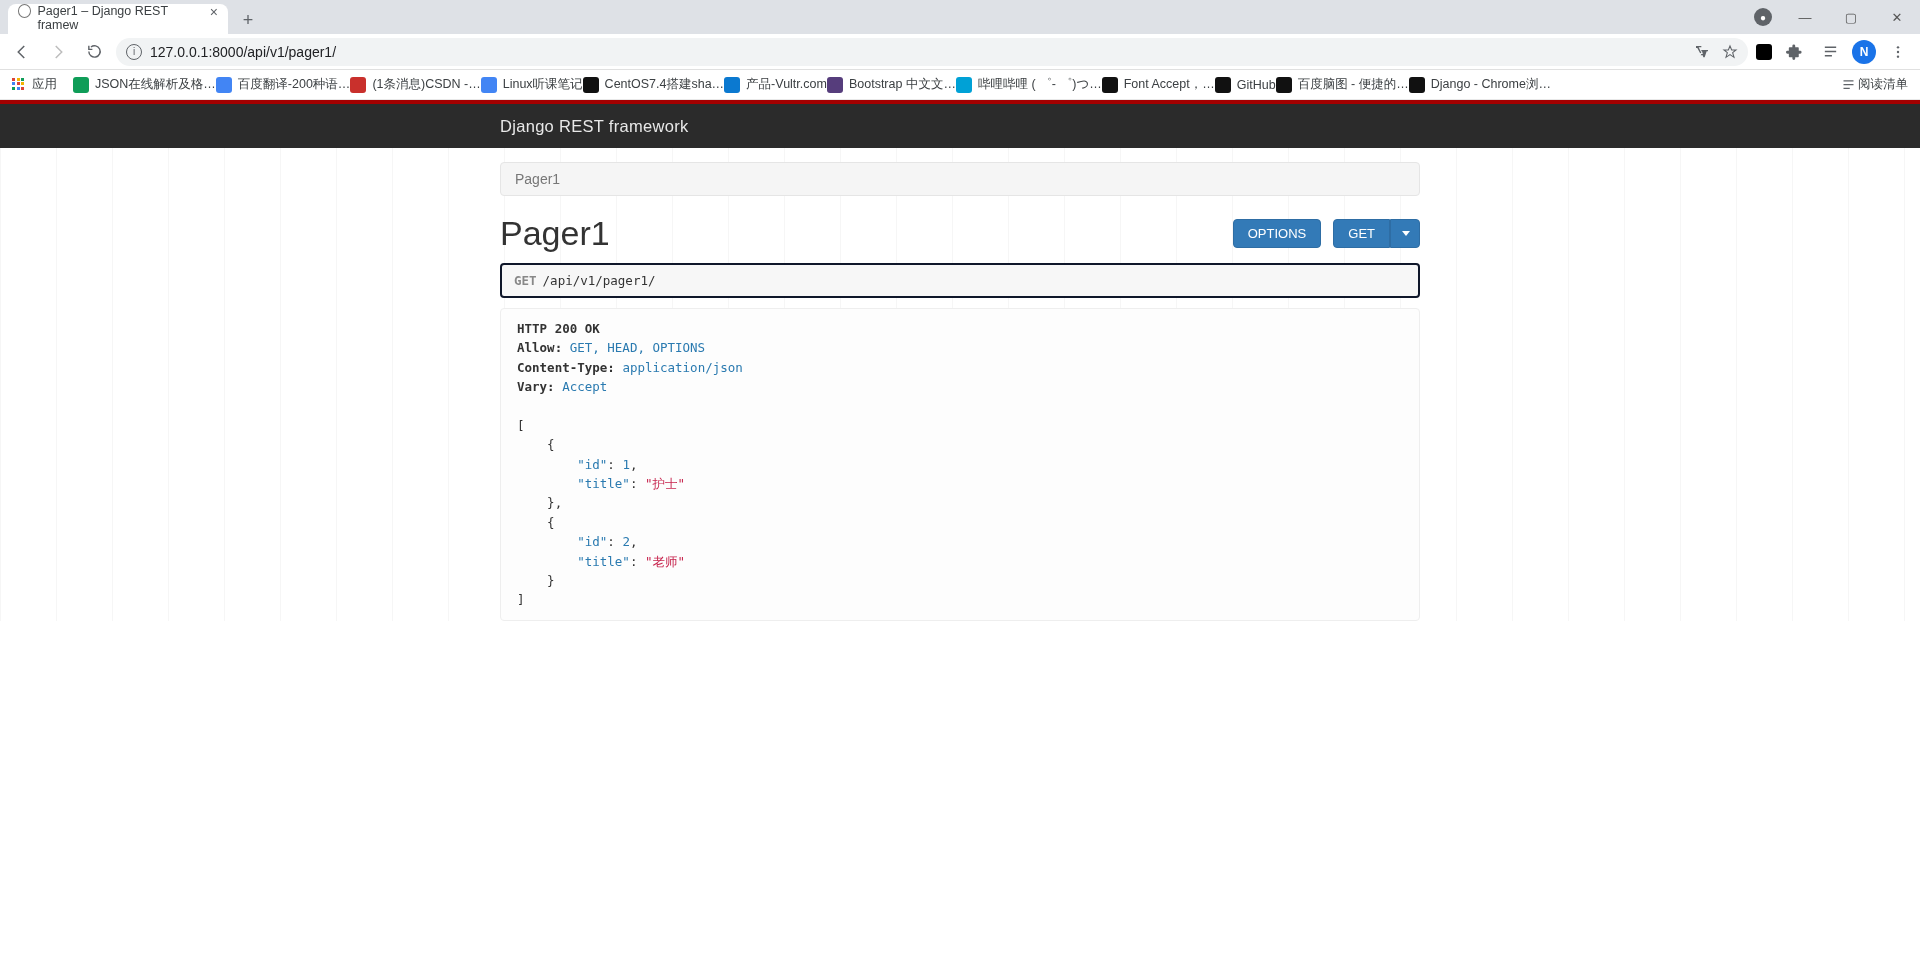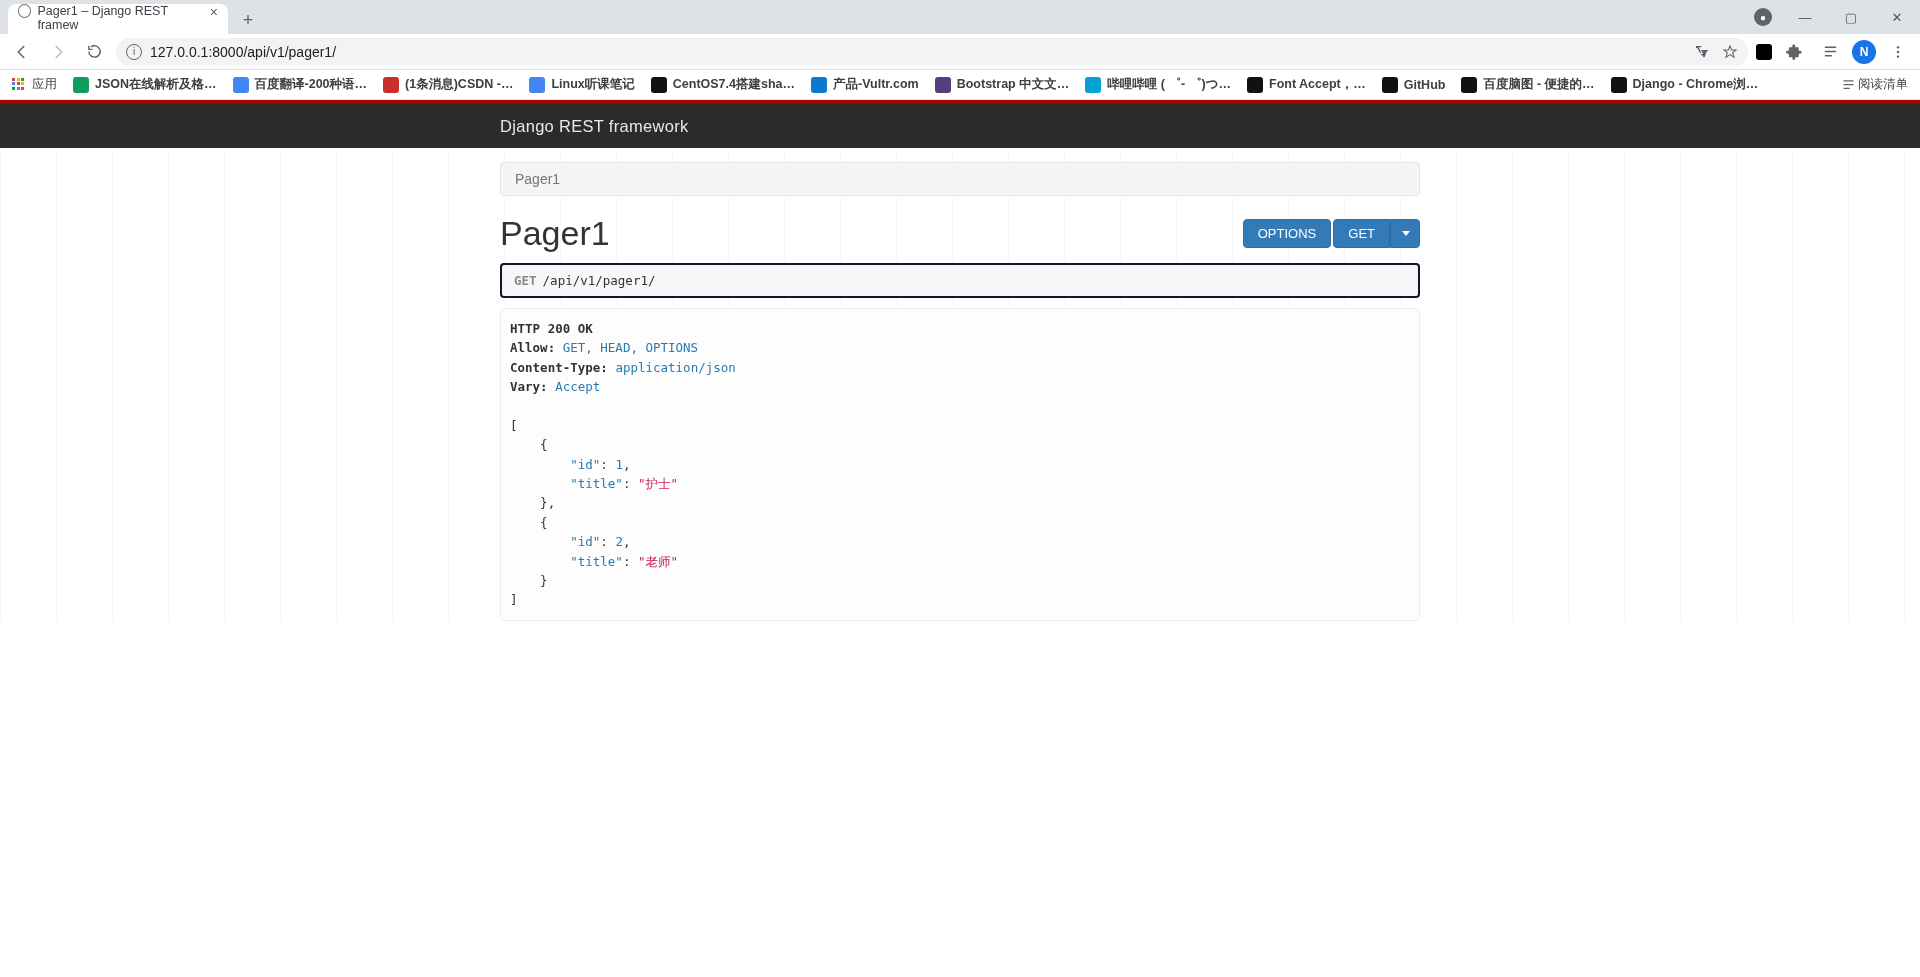--- a/index.html
+++ b/index.html
@@ -44,31 +44,31 @@
   .gridbg { position:absolute; inset:0; z-index:0;
     background-image: linear-gradient(to right, rgba(0,0,0,0.035) 1px, transparent 1px);
     background-size: 56px 100%;
     pointer-events:none;
   }
   .content { position:relative; z-index:1; padding-top:14px; }
 
   .breadcrumb { background:#f5f5f5; border:1px solid #e5e5e5; border-radius:4px; padding:8px 14px; color:#777; font-size:14px;}
   .page-head { display:flex; align-items:center; margin:18px 0 10px; }
   .page-title { font-size:34px; font-weight:500; color:#333; margin:0; }
-  .btns { margin-left:auto; display:flex; gap:2px; }
+  .btns { margin-left:auto; display:flex; gap:12px; }
   .btn { background:#337ab7; color:#fff; border:1px solid #2e6da4; padding:6px 14px; font-size:13px; border-radius:4px; display:flex; align-items:center; cursor:pointer;}
   .btn.caret-only { padding:6px 9px; }
   .btn .caret { display:inline-block; margin-left:2px; width:0; height:0; border-left:4px solid transparent; border-right:4px solid transparent; border-top:5px solid #fff;}
   .btn-group { display:flex; }
   .btn-group .btn:first-child { border-top-right-radius:0; border-bottom-right-radius:0; }
   .btn-group .btn:last-child { border-top-left-radius:0; border-bottom-left-radius:0; border-left:1px solid #2e6da4;}
 
   .req-box { background:#f7f7f7; border:2px solid #0f172a; border-radius:4px; padding:8px 12px; font-family: Menlo, Consolas, monospace; font-size:12.5px; color:#333;}
   .req-box .meth { color:#888; font-weight:600; margin-right:6px;}
-  .resp-box { background:#fdfdfd; border:1px solid #eee; border-radius:4px; padding:10px 9px; font-family: Menlo, Consolas, monospace; font-size:12.5px; color:#333; margin-top:10px; line-height:1.55;}
+  .resp-box { background:#fdfdfd; border:1px solid #eee; border-radius:4px; padding:10px 16px; font-family: Menlo, Consolas, monospace; font-size:12.5px; color:#333; margin-top:10px; line-height:1.55;}
   .resp-box .status { font-weight:700; }
   .k { color:#333; }
   .v-blue { color:#2a7ab0; }
   .v-str { color:#c7254e; }
   .v-key { color:#2a7ab0; }
   pre { margin:0; font-family:inherit; }
 
   svg { display:block; }
 </style>
 </head>
@@ -152,21 +152,21 @@
         <span></span>
         <span></span>
         <span></span>
         <span></span>
         <span></span>
         <span></span>
         <span></span>
       </span>
     <span>应用</span>
   </div>
-  <div id="bm-list" style="display:flex; gap:16px;font-weight:bold;">
+  <div id="bm-list" style="display:flex; ">
       <div class="bm">
         <span class="ic" style="background: rgb(15, 157, 88);"></span>
         <span>JSON在线解析及格…</span>
       </div>
       <div class="bm">
         <span class="ic" style="background: rgb(66, 133, 244);"></span>
         <span>百度翻译-200种语…</span>
       </div>
       <div class="bm">
         <span class="ic" style="background: rgb(201, 48, 44);"></span>

